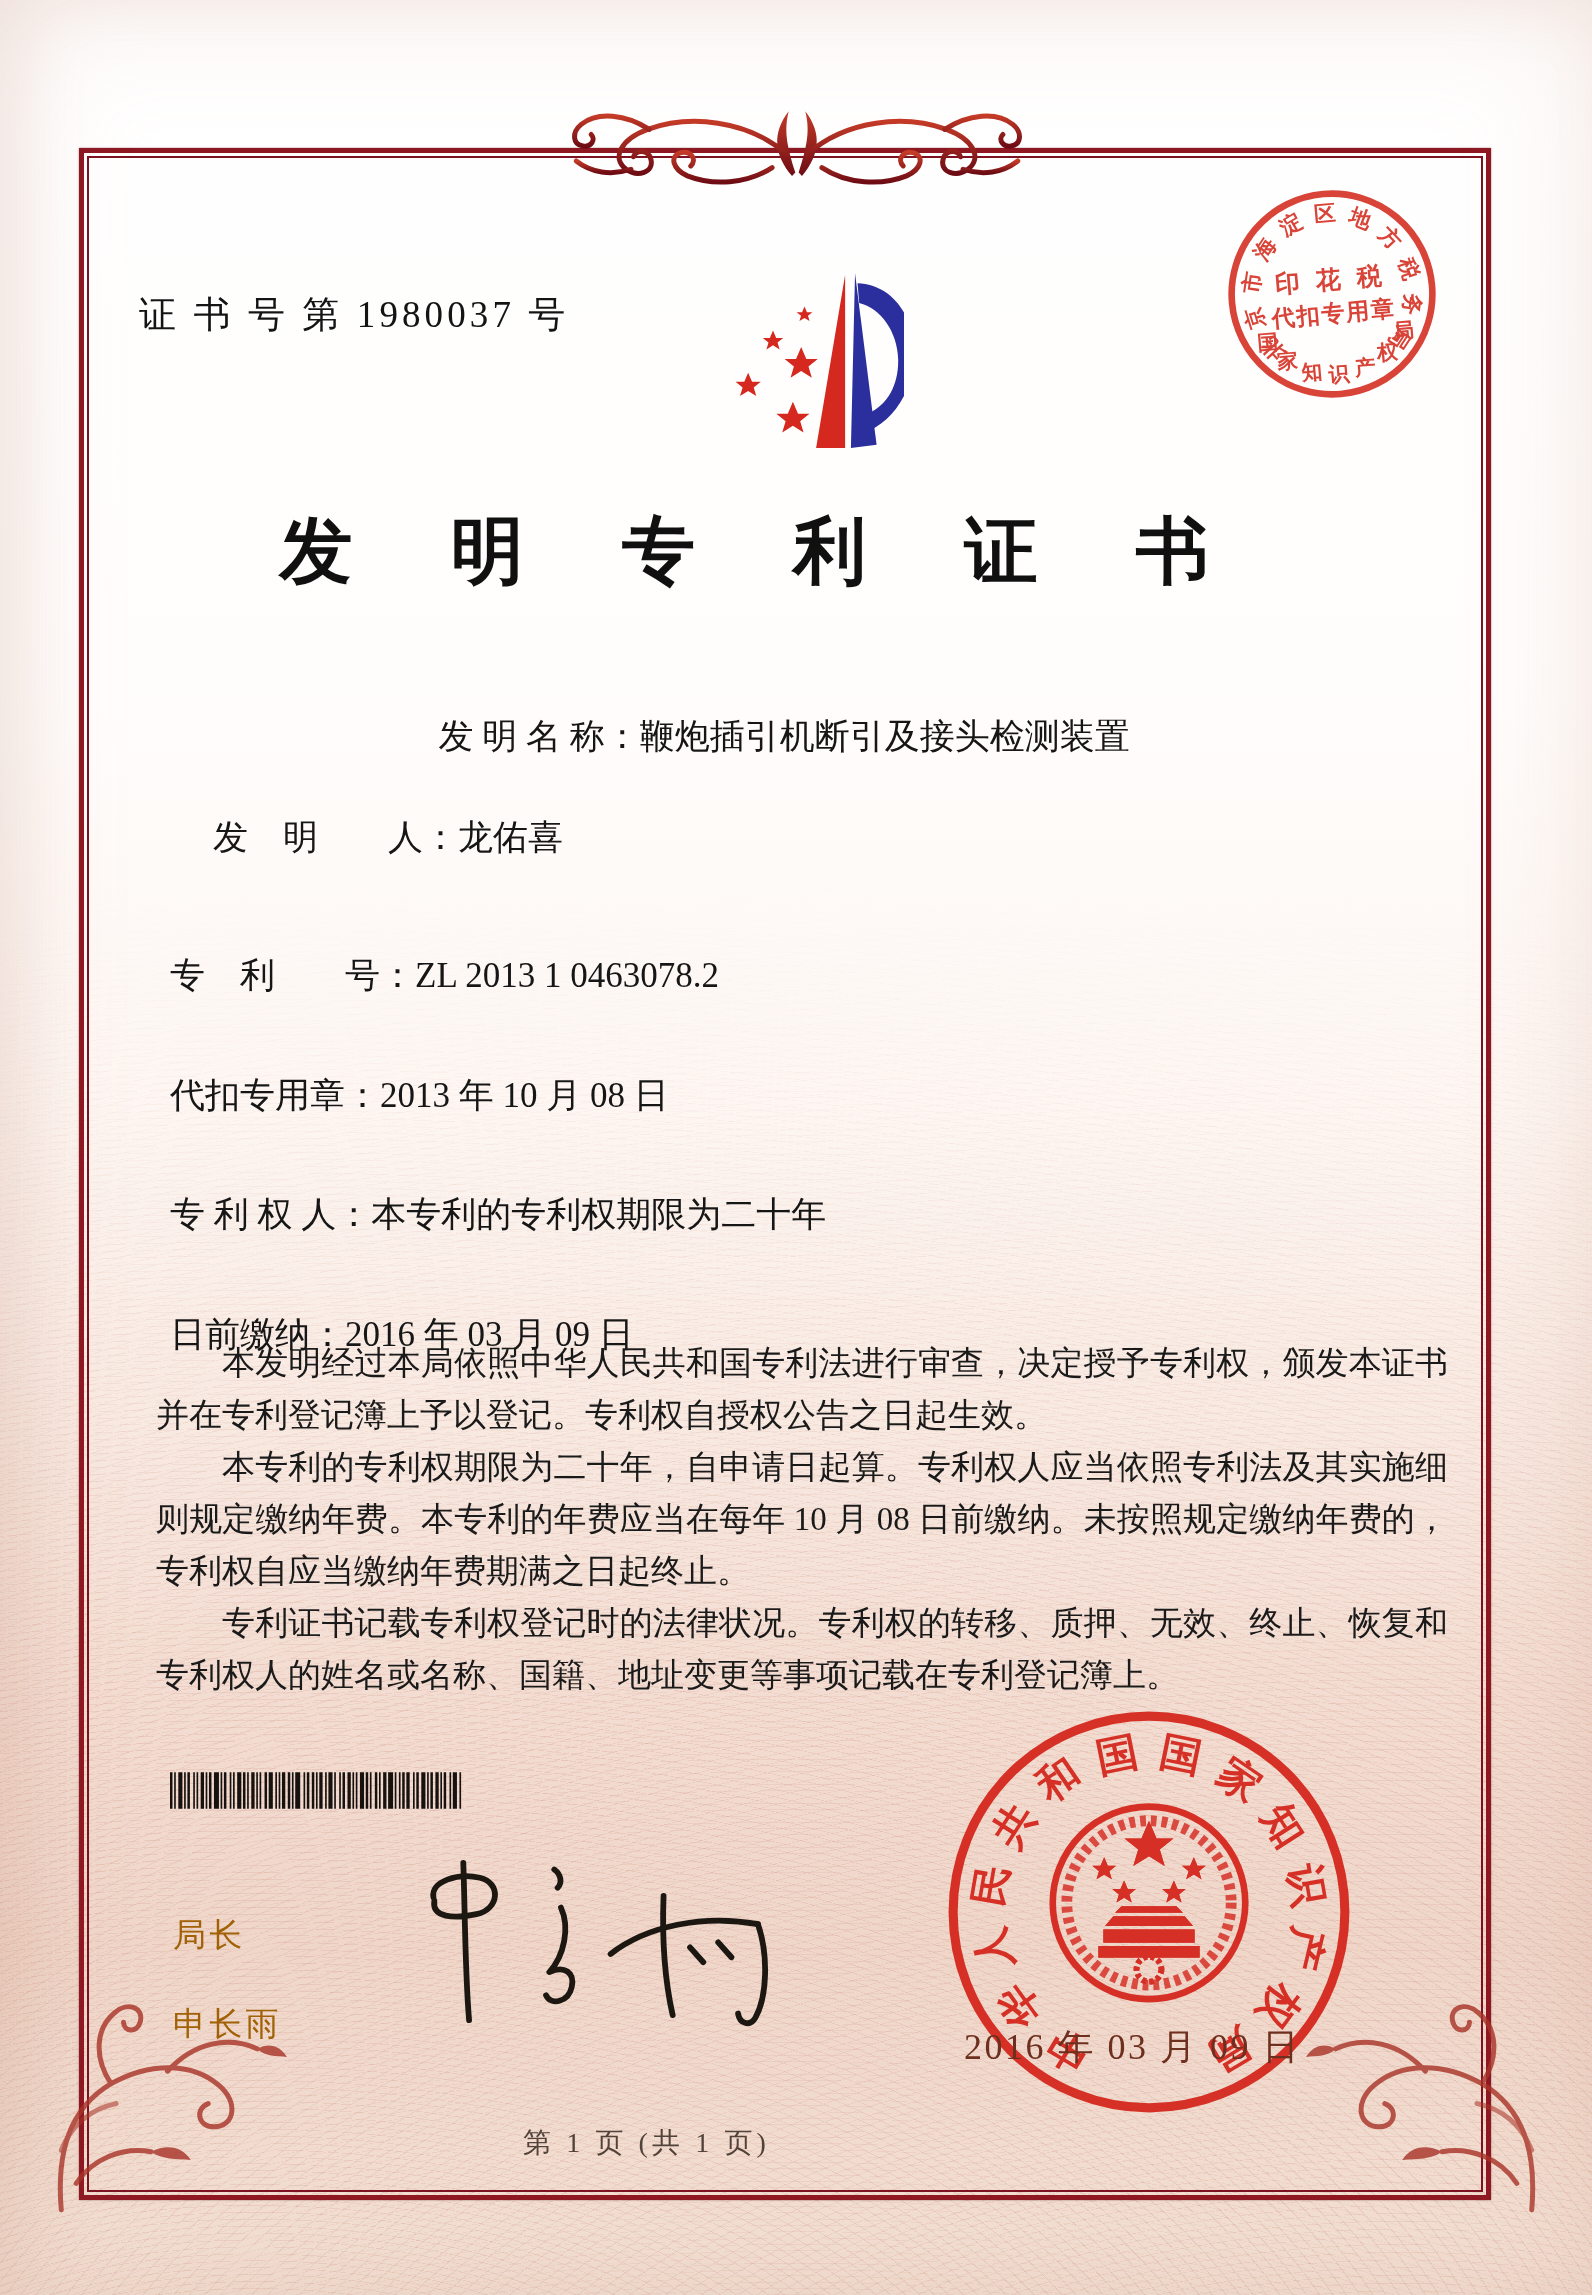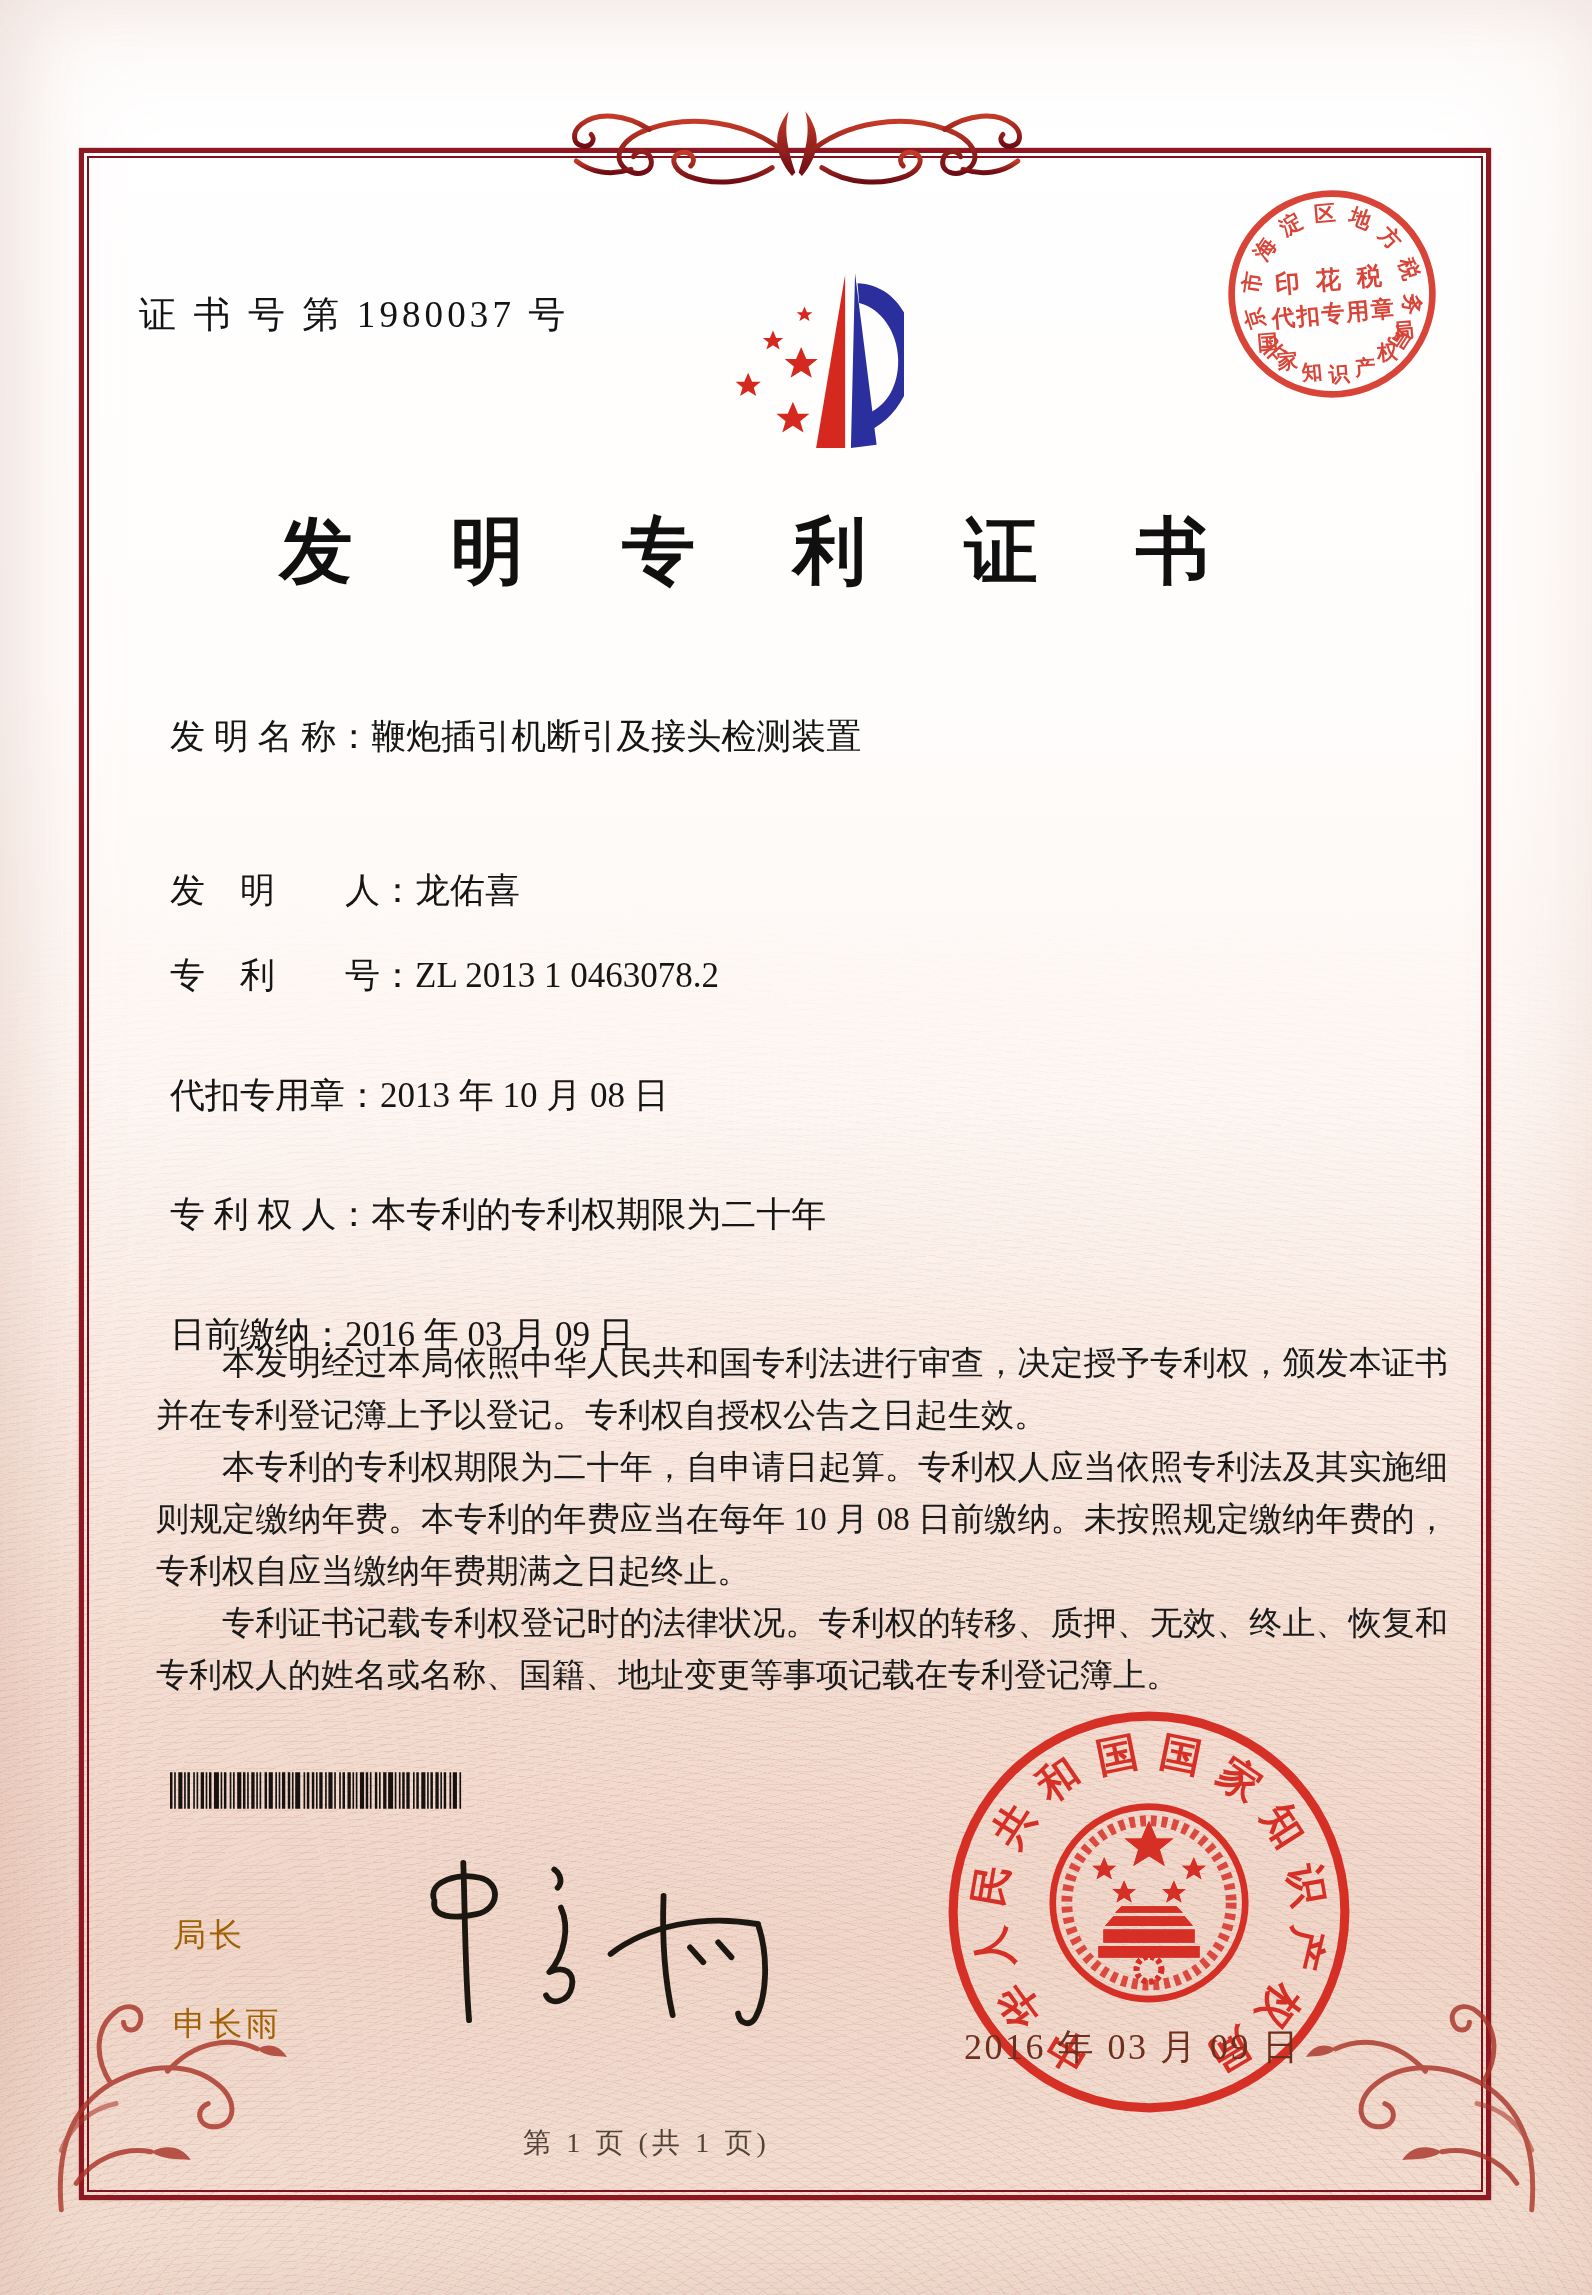--- a/index.html
+++ b/index.html
@@ -111,22 +111,22 @@
       <text x="96.88684846515903" y="220.53002512017758" fill="#d6362a" font-size="25" font-weight="bold" text-anchor="middle" dominant-baseline="central">知</text>
       <text x="129" y="226" fill="#d6362a" font-size="25" font-weight="bold" text-anchor="middle" dominant-baseline="central">识</text>
       <text x="161.1131515348409" y="220.5300251201776" fill="#d6362a" font-size="25" font-weight="bold" text-anchor="middle" dominant-baseline="central">产</text>
       <text x="189.60448591076417" y="204.73702058763593" fill="#d6362a" font-size="25" font-weight="bold" text-anchor="middle" dominant-baseline="central">权</text>
       <text x="211.26066532717334" y="180.40216863062085" fill="#d6362a" font-size="25" font-weight="bold" text-anchor="middle" dominant-baseline="central">局</text>
     </svg>
 </div>
 
 <div class="abs title">发 明 专 利 证 书</div>
 
-<div class="abs field" style="top:713px;"><span>发 明 名 称：</span><span>鞭炮插引机断引及接头检测装置</span></div>
-<div class="abs field" style="top:867px;"><span>发　明　　人：</span><span>龙佑喜</span></div>
+<div class="abs field" style="top:713px;text-align:center;"><span>发 明 名 称：</span><span>鞭炮插引机断引及接头检测装置</span></div>
+<div class="abs field" style="top:814px;margin-left:43px;"><span>发　明　　人：</span><span>龙佑喜</span></div>
 <div class="abs field" style="top:952px;"><span>专　利　　号：</span><span>ZL 2013 1 0463078.2</span></div>
 <div class="abs field" style="top:1072px;"><span>代扣专用章：</span><span>2013 年 10 月 08 日</span></div>
 <div class="abs field" style="top:1191px;"><span>专 利 权 人：</span><span>本专利的专利权期限为二十年</span></div>
 <div class="abs field" style="top:1311px;"><span>日前缴纳：</span><span>2016 年 03 月 09 日</span></div>
 
 <div class="abs paras">
   <p>本发明经过本局依照中华人民共和国专利法进行审查，决定授予专利权，颁发本证书并在专利登记簿上予以登记。专利权自授权公告之日起生效。</p>
   <p>本专利的专利权期限为二十年，自申请日起算。专利权人应当依照专利法及其实施细则规定缴纳年费。本专利的年费应当在每年 10 月 08 日前缴纳。未按照规定缴纳年费的，专利权自应当缴纳年费期满之日起终止。</p>
   <p>专利证书记载专利权登记时的法律状况。专利权的转移、质押、无效、终止、恢复和专利权人的姓名或名称、国籍、地址变更等事项记载在专利登记簿上。</p>
 </div>

